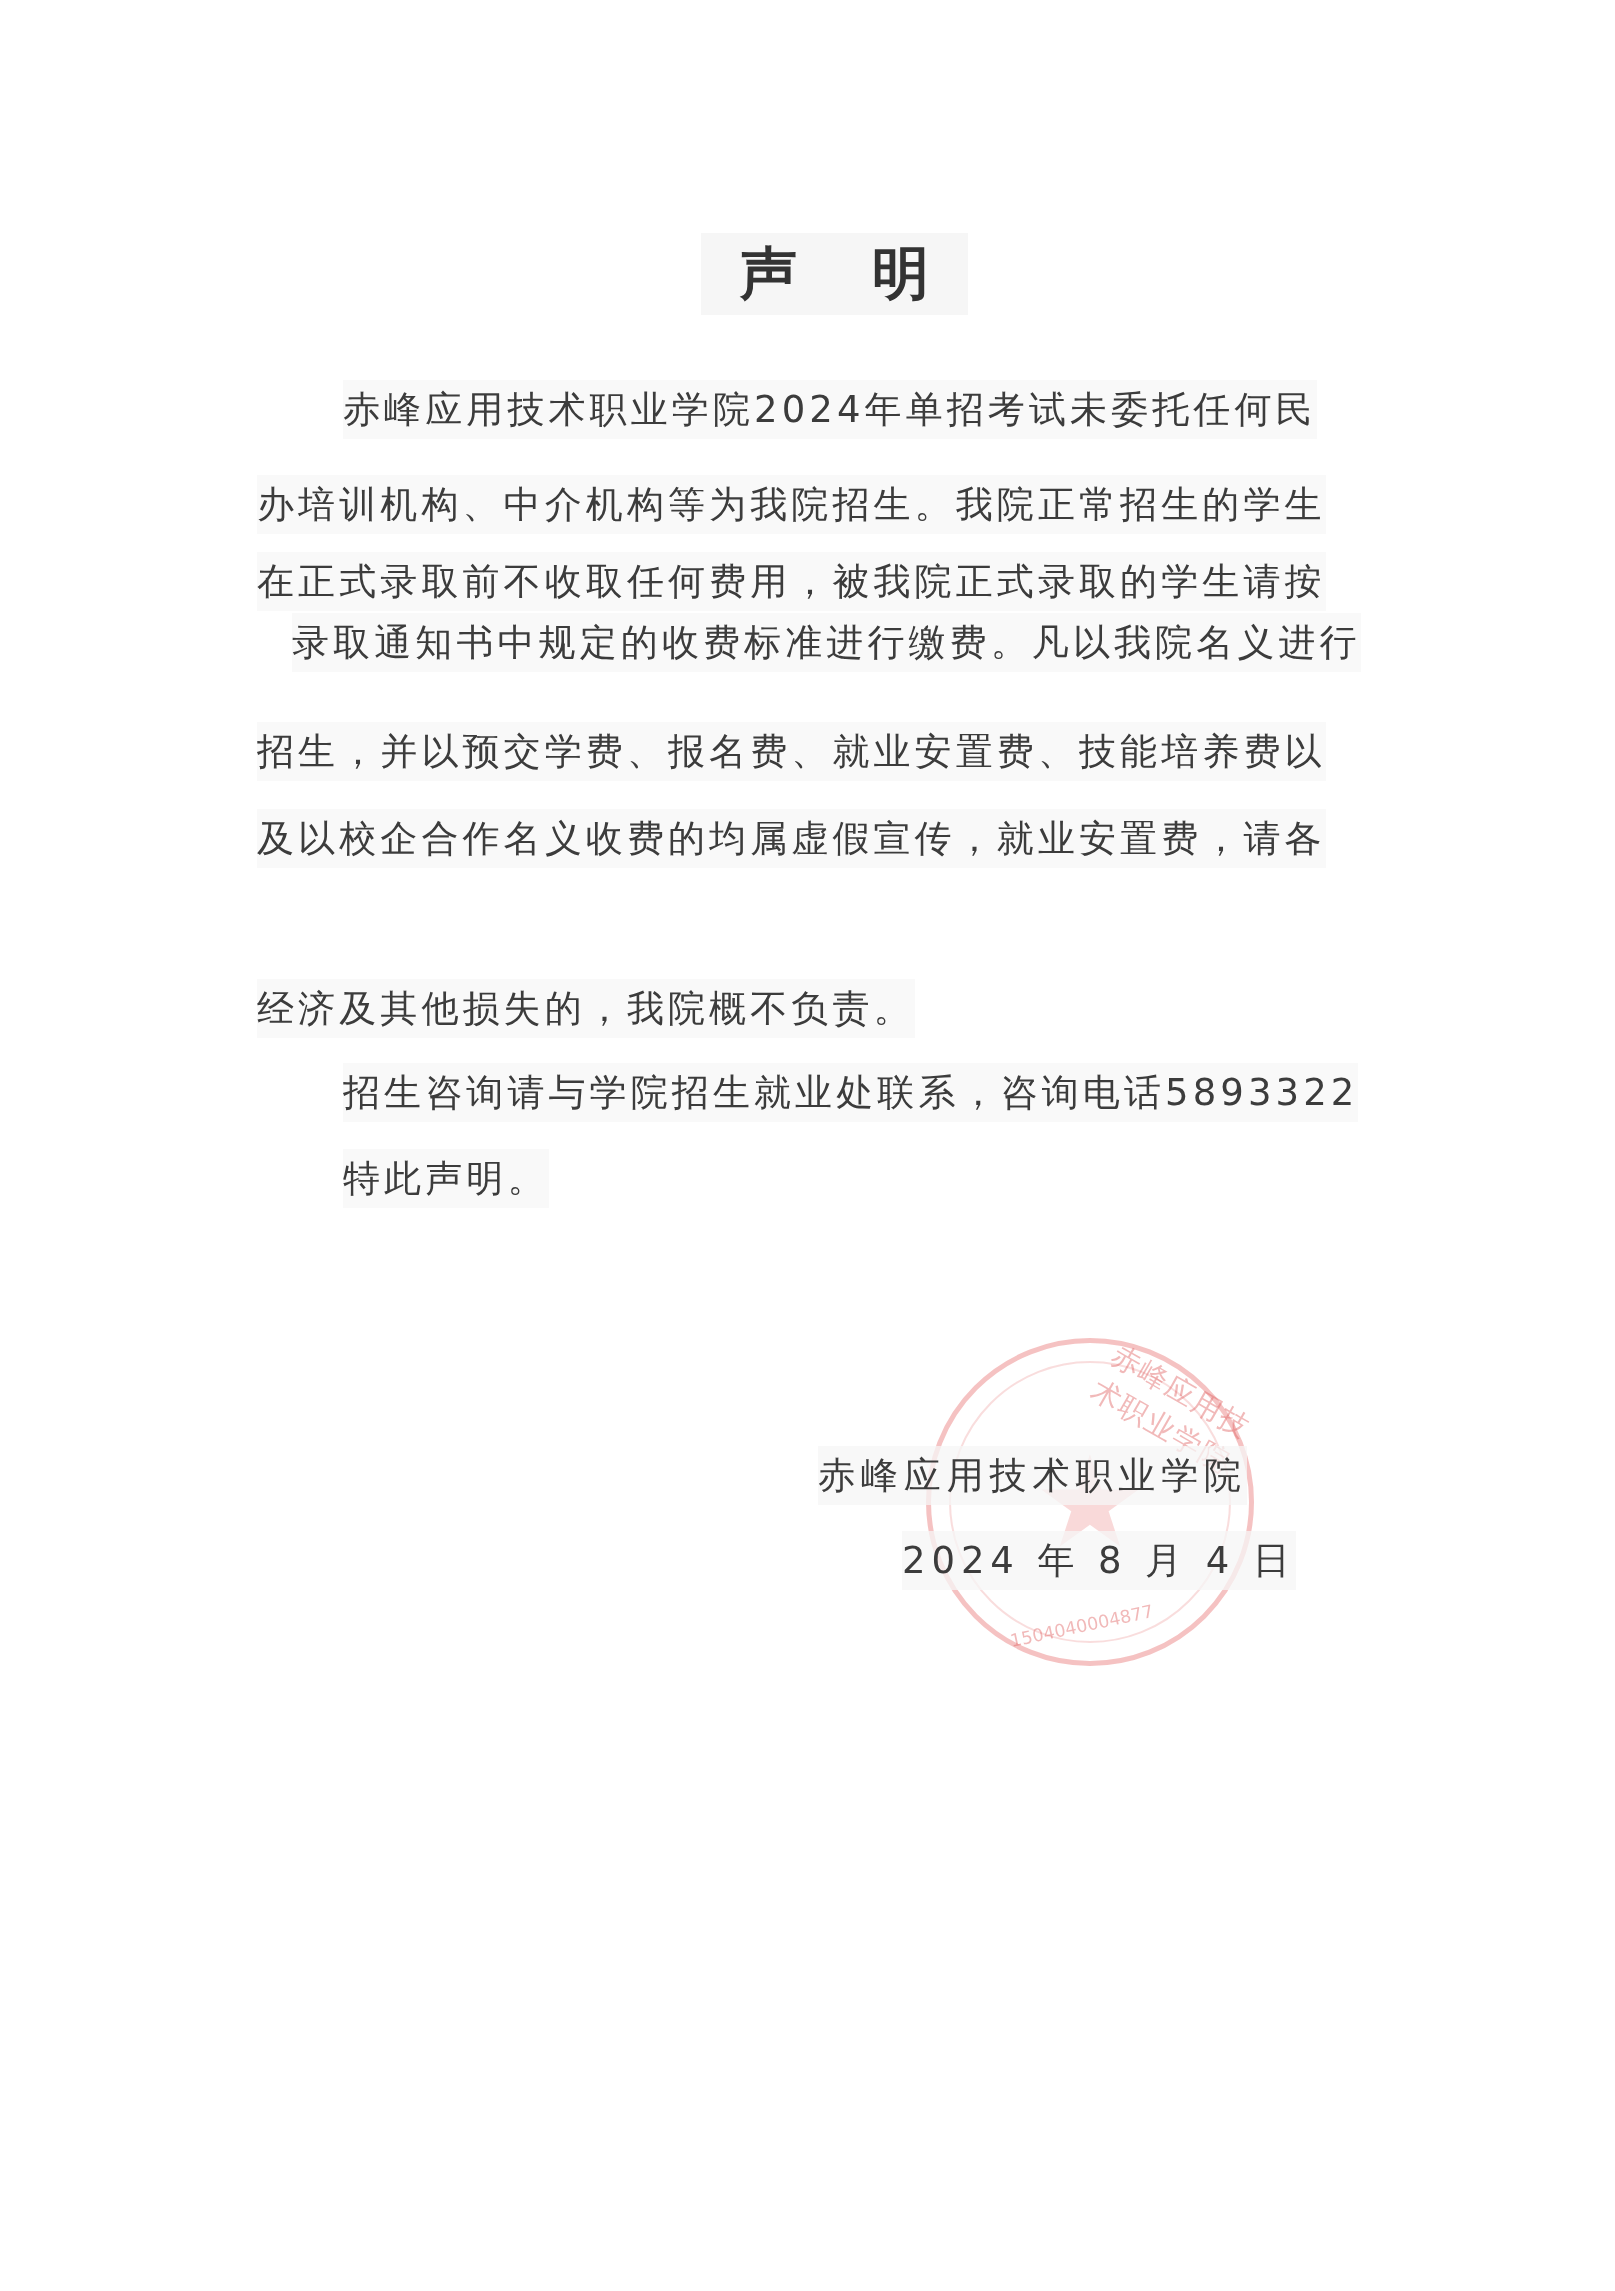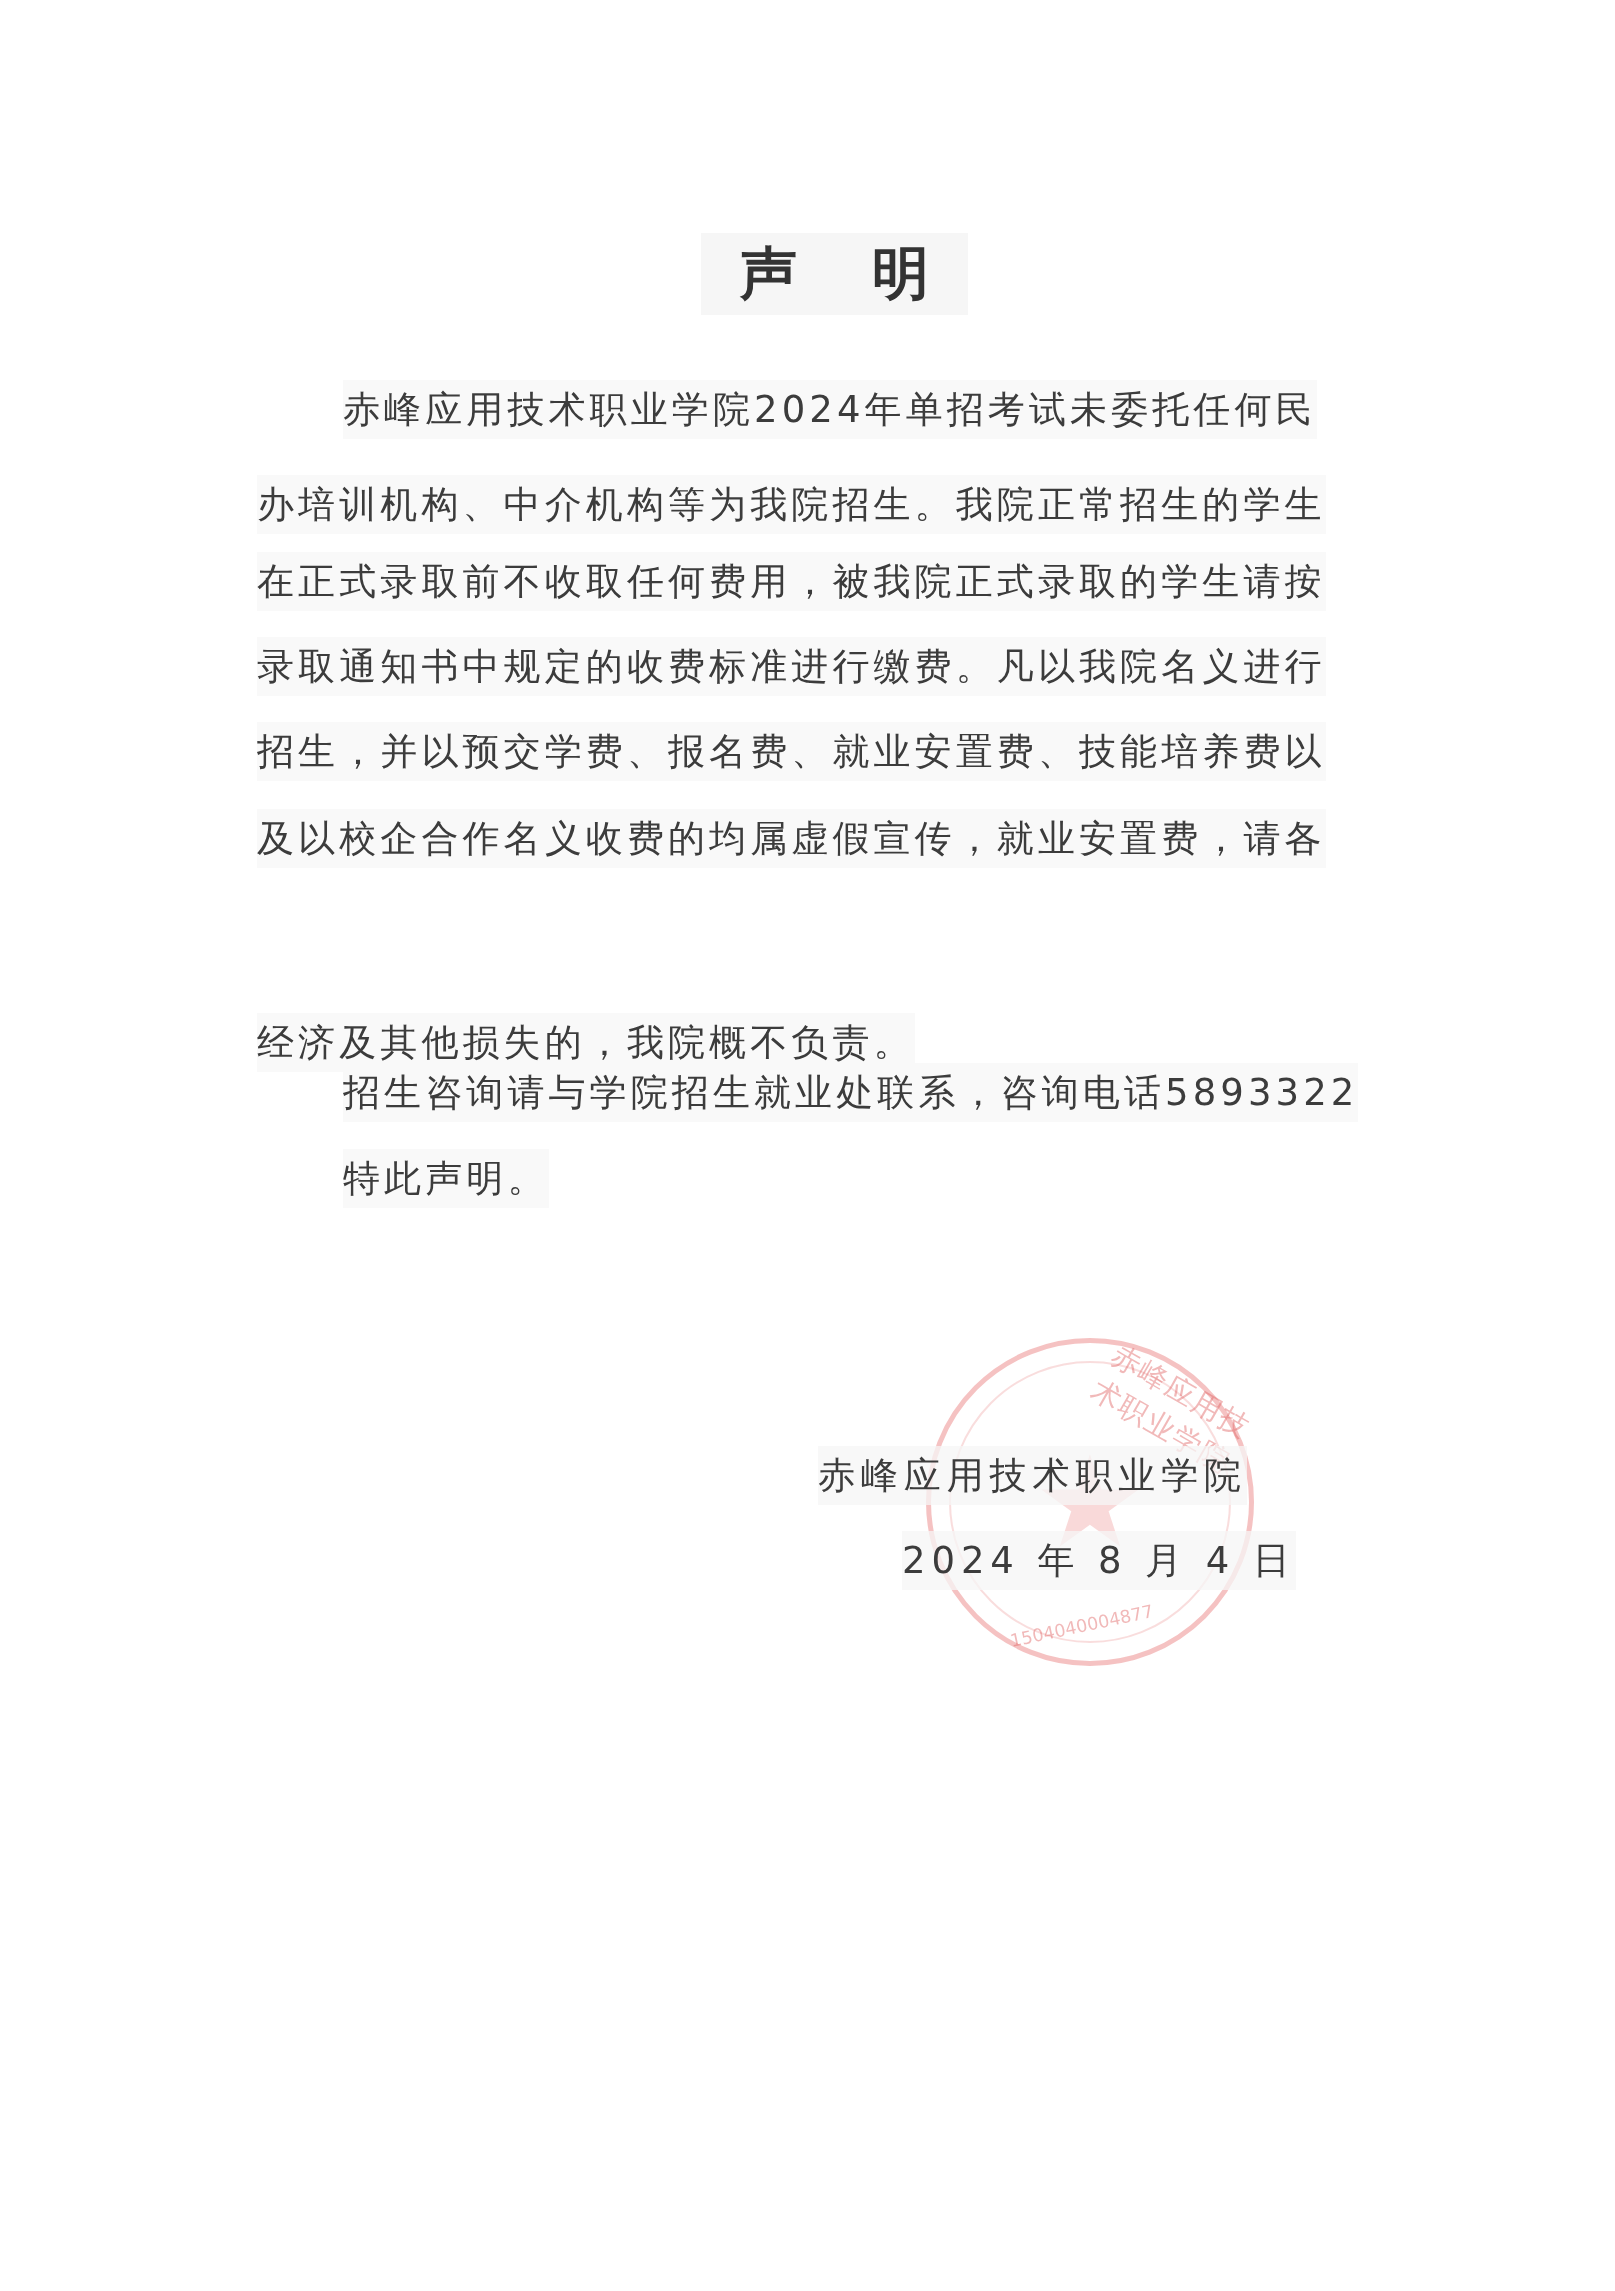--- a/index.html
+++ b/index.html
@@ -49,24 +49,24 @@
 <div class="page">
 
   <div class="title">
     <span>声</span>
     <span>明</span>
   </div>
 
   <div class="line" style="left:343px; top:380px;">赤峰应用技术职业学院2024年单招考试未委托任何民</div>
   <div class="line" style="top:467px;margin-top:8px;">办培训机构、中介机构等为我院招生。我院正常招生的学生</div>
   <div class="line" style="top:552px;">在正式录取前不收取任何费用，被我院正式录取的学生请按</div>
-  <div class="line" style="top:637px;">录取通知书中规定的收费标准进行缴费。凡以我院名义进行</div>
+  <div class="line" style="top:613px;margin-left:35px;">录取通知书中规定的收费标准进行缴费。凡以我院名义进行</div>
   <div class="line" style="top:722px;">招生，并以预交学费、报名费、就业安置费、技能培养费以</div>
   <div class="line" style="top:809px;">及以校企合作名义收费的均属虚假宣传，就业安置费，请各</div>
-  <div class="line" style="top:1013px;font-family:Liberation Serif, serif;">经济及其他损失的，我院概不负责。</div>
+  <div class="line" style="top:979px;font-family:Liberation Serif, serif;">经济及其他损失的，我院概不负责。</div>
 
   <div class="line" style="left:343px; top:1063px;">招生咨询请与学院招生就业处联系，咨询电话5893322</div>
   <div class="line" style="left:343px; top:1149px;">特此声明。</div>
 
   <div class="stamp">
     <div class="stamp-inner"></div>
     <div class="stamp-star">★</div>
     <div class="stamp-text" style="left:162px; top:27.4px; transform: rotate(30deg);">赤峰应用技术职业学院</div>
     <div class="stamp-code">1504040004877</div>
   </div>

